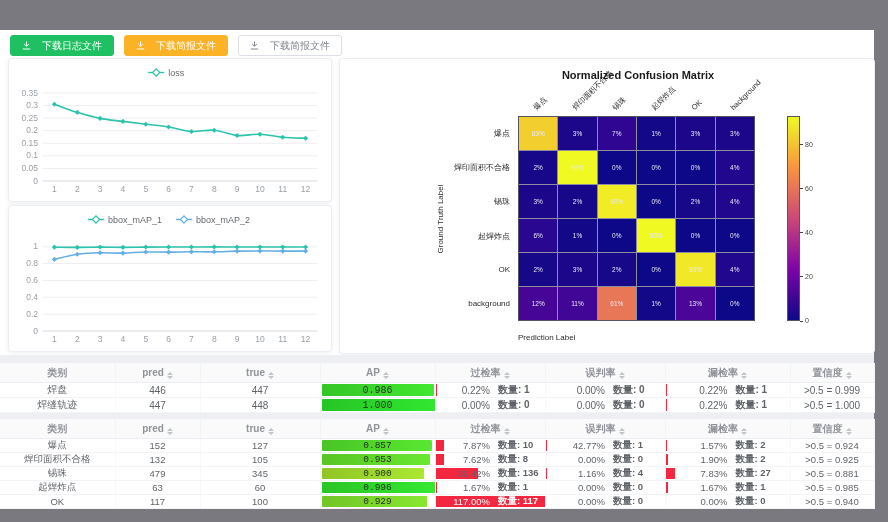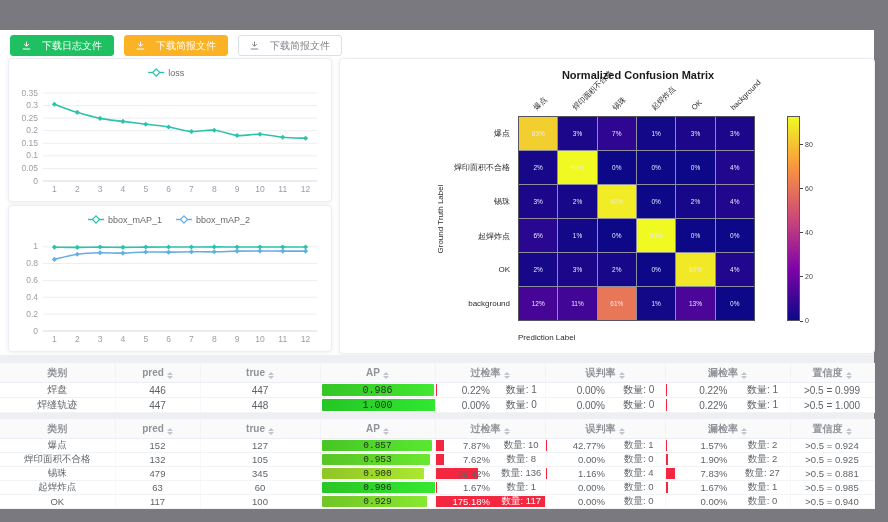--- a/index.html
+++ b/index.html
@@ -51,21 +51,21 @@
   .caret i{display:block;width:0;height:0;border-left:3px solid transparent;border-right:3px solid transparent;}
   .caret .up{border-bottom:3.5px solid #c0c4cc;}
   .caret .down{border-top:3.5px solid #c0c4cc;}
   .ap{position:relative;height:100%;}
   .apbar{position:absolute;left:1px;top:1px;bottom:1px;border-radius:1px;}
   .ap span{position:absolute;inset:0;display:flex;align-items:center;justify-content:center;
     color:#24321f;font-family:Liberation Mono, monospace;}
   .rate{position:relative;display:flex;height:100%;align-items:center;}
   .rbar{position:absolute;left:0;top:1px;bottom:1px;background:#f3273f;min-width:0;}
   .rate .pct{flex:0 0 50%;text-align:right;position:relative;z-index:1;}
-  .rate .qty{flex:0 0 50%;text-align:center;padding-left:8px;box-sizing:border-box;position:relative;z-index:1;}
+  .rate .qty{flex:0 0 50%;text-align:left;padding-left:8px;box-sizing:border-box;position:relative;z-index:1;font-weight:bold;}
   .rate.inv .pct,.rate.inv .qty{color:#ffffff;}
 </style>
 </head>
 <body>
 
 <div class="frame">
   <div class="content">
 
     <div class="toolbar">
       <button class="tb-btn" style="background: rgb(31, 192, 98); color: rgb(255, 255, 255); border-color: rgb(31, 192, 98);">
@@ -565,21 +565,21 @@
               <td>100</td>
               <td>
                 <div class="ap">
                   <div class="apbar" style="width:92.9%;background:linear-gradient(90deg,hsl(91.60000000000001,68%,46%),hsl(91.60000000000001,80%,55%))"></div>
                   <span>0.929</span>
                 </div>
               </td>
               <td>
                 <div class="rate inv">
                   <div class="rbar" style="width:100%;min-width:1.5px"></div>
-                  <span class="pct">175.18%</span>
+                  <span class="pct">117.00%</span>
                   <span class="qty">数量: 117</span>
                 </div>
               </td>
               <td>
                 <div class="rate">
                   <span class="pct">0.00%</span>
                   <span class="qty">数量: 0</span>
                 </div>
               </td>
               <td>

